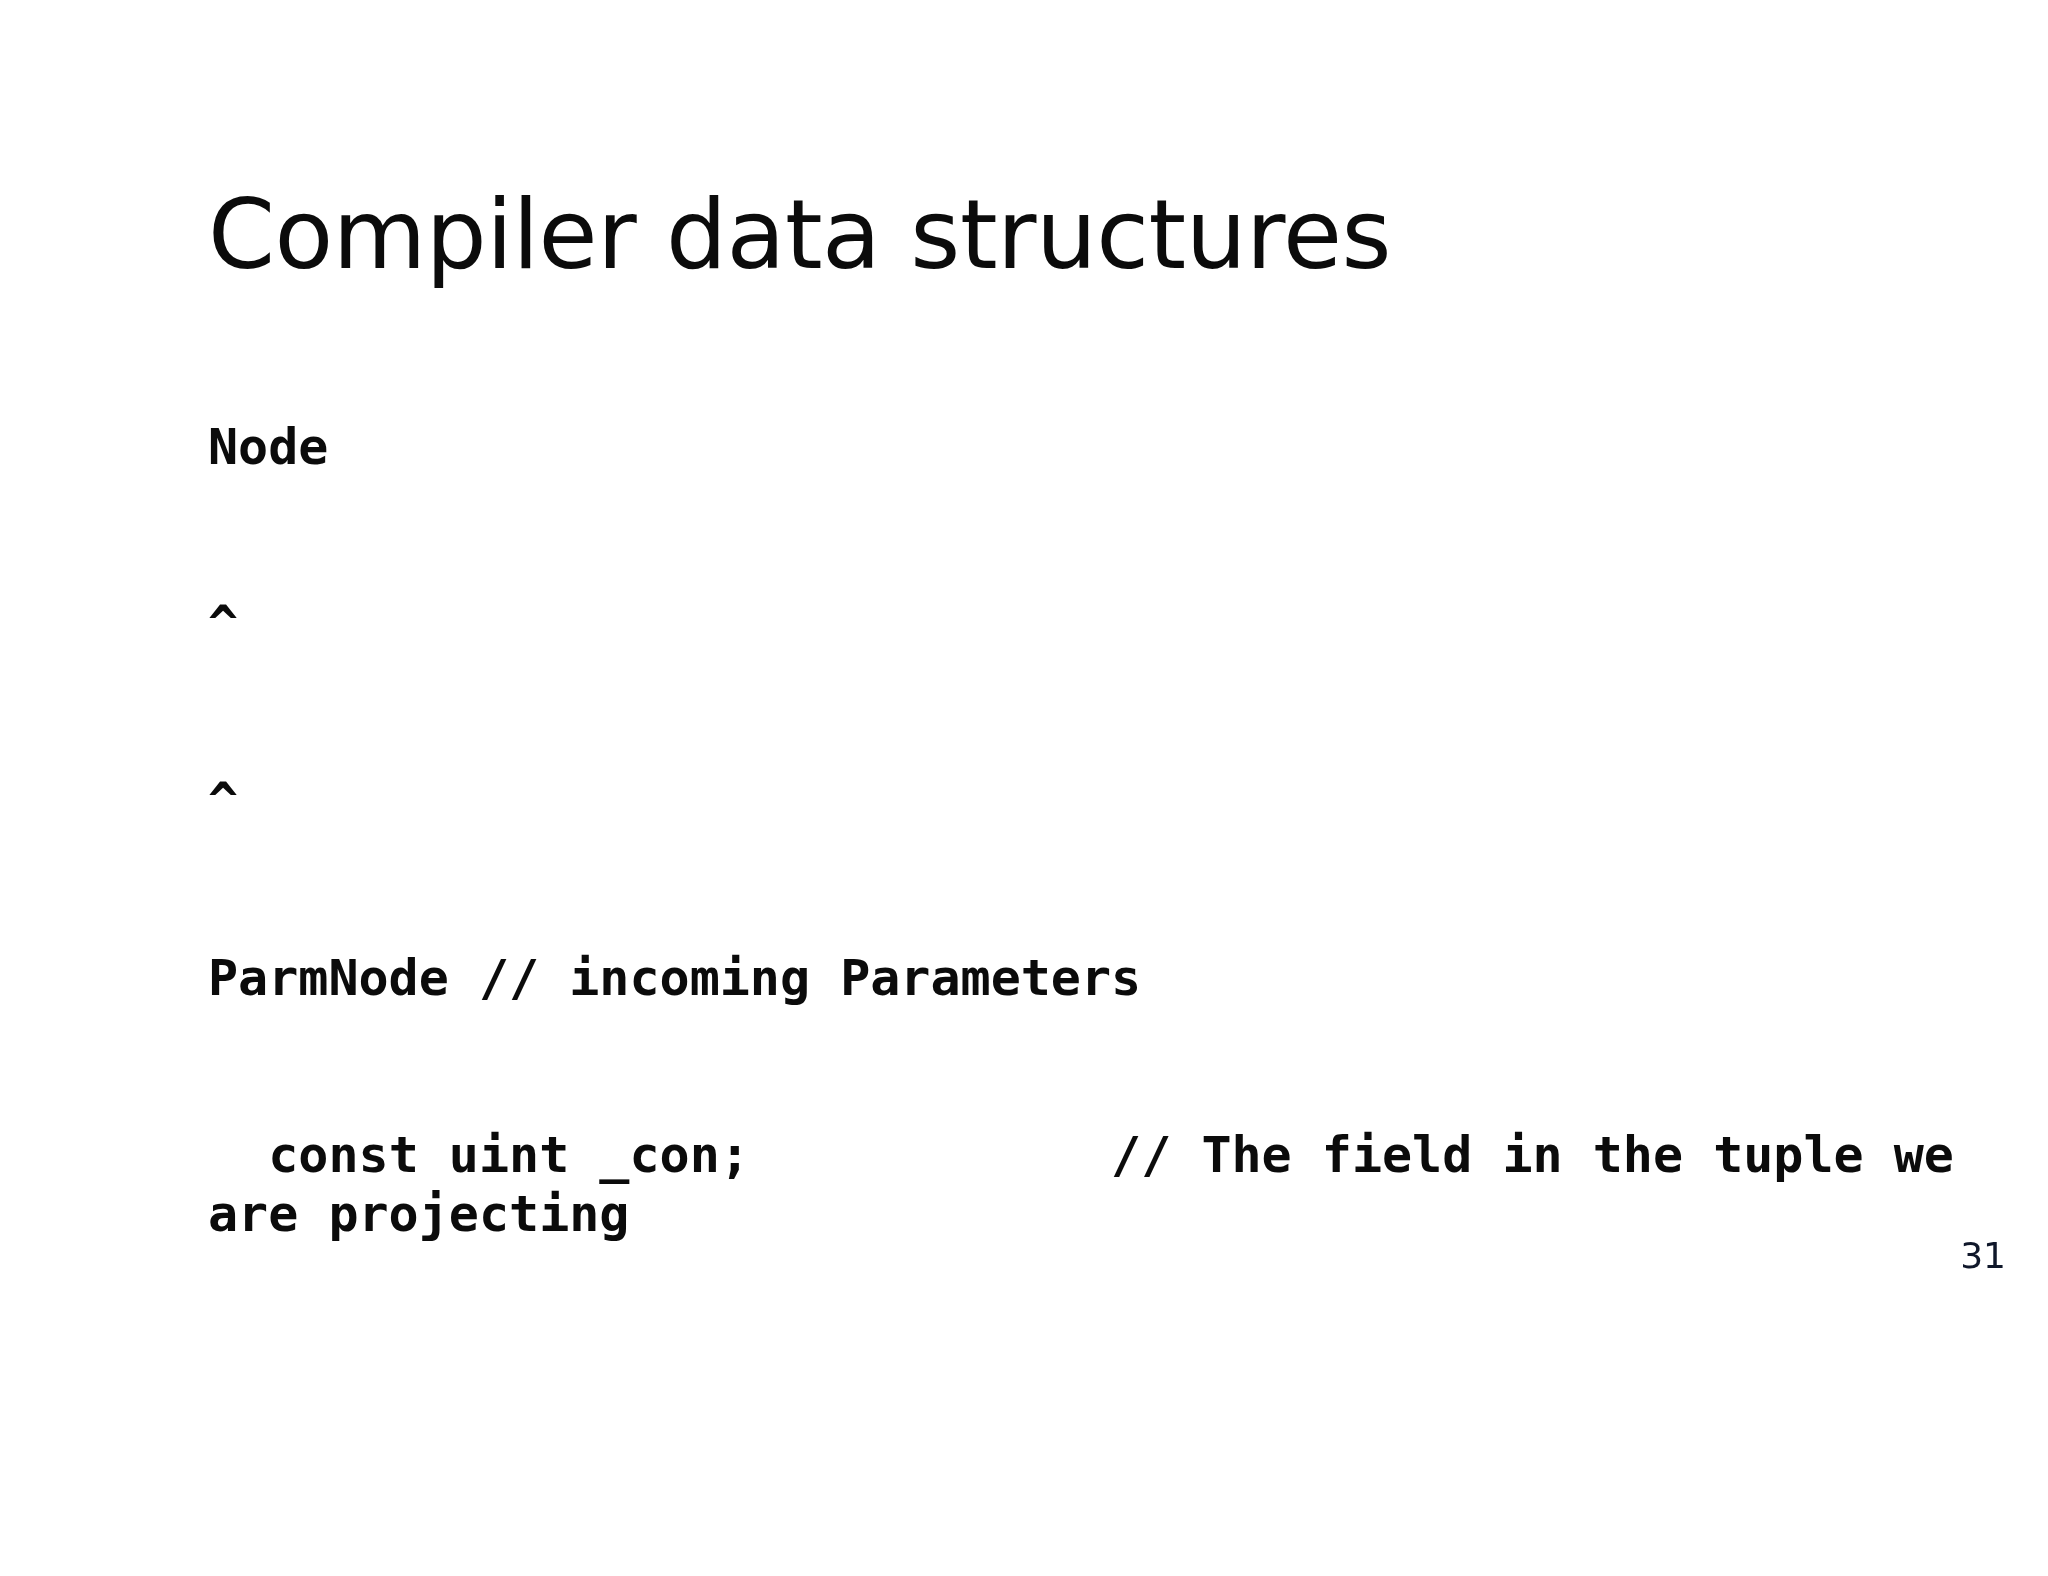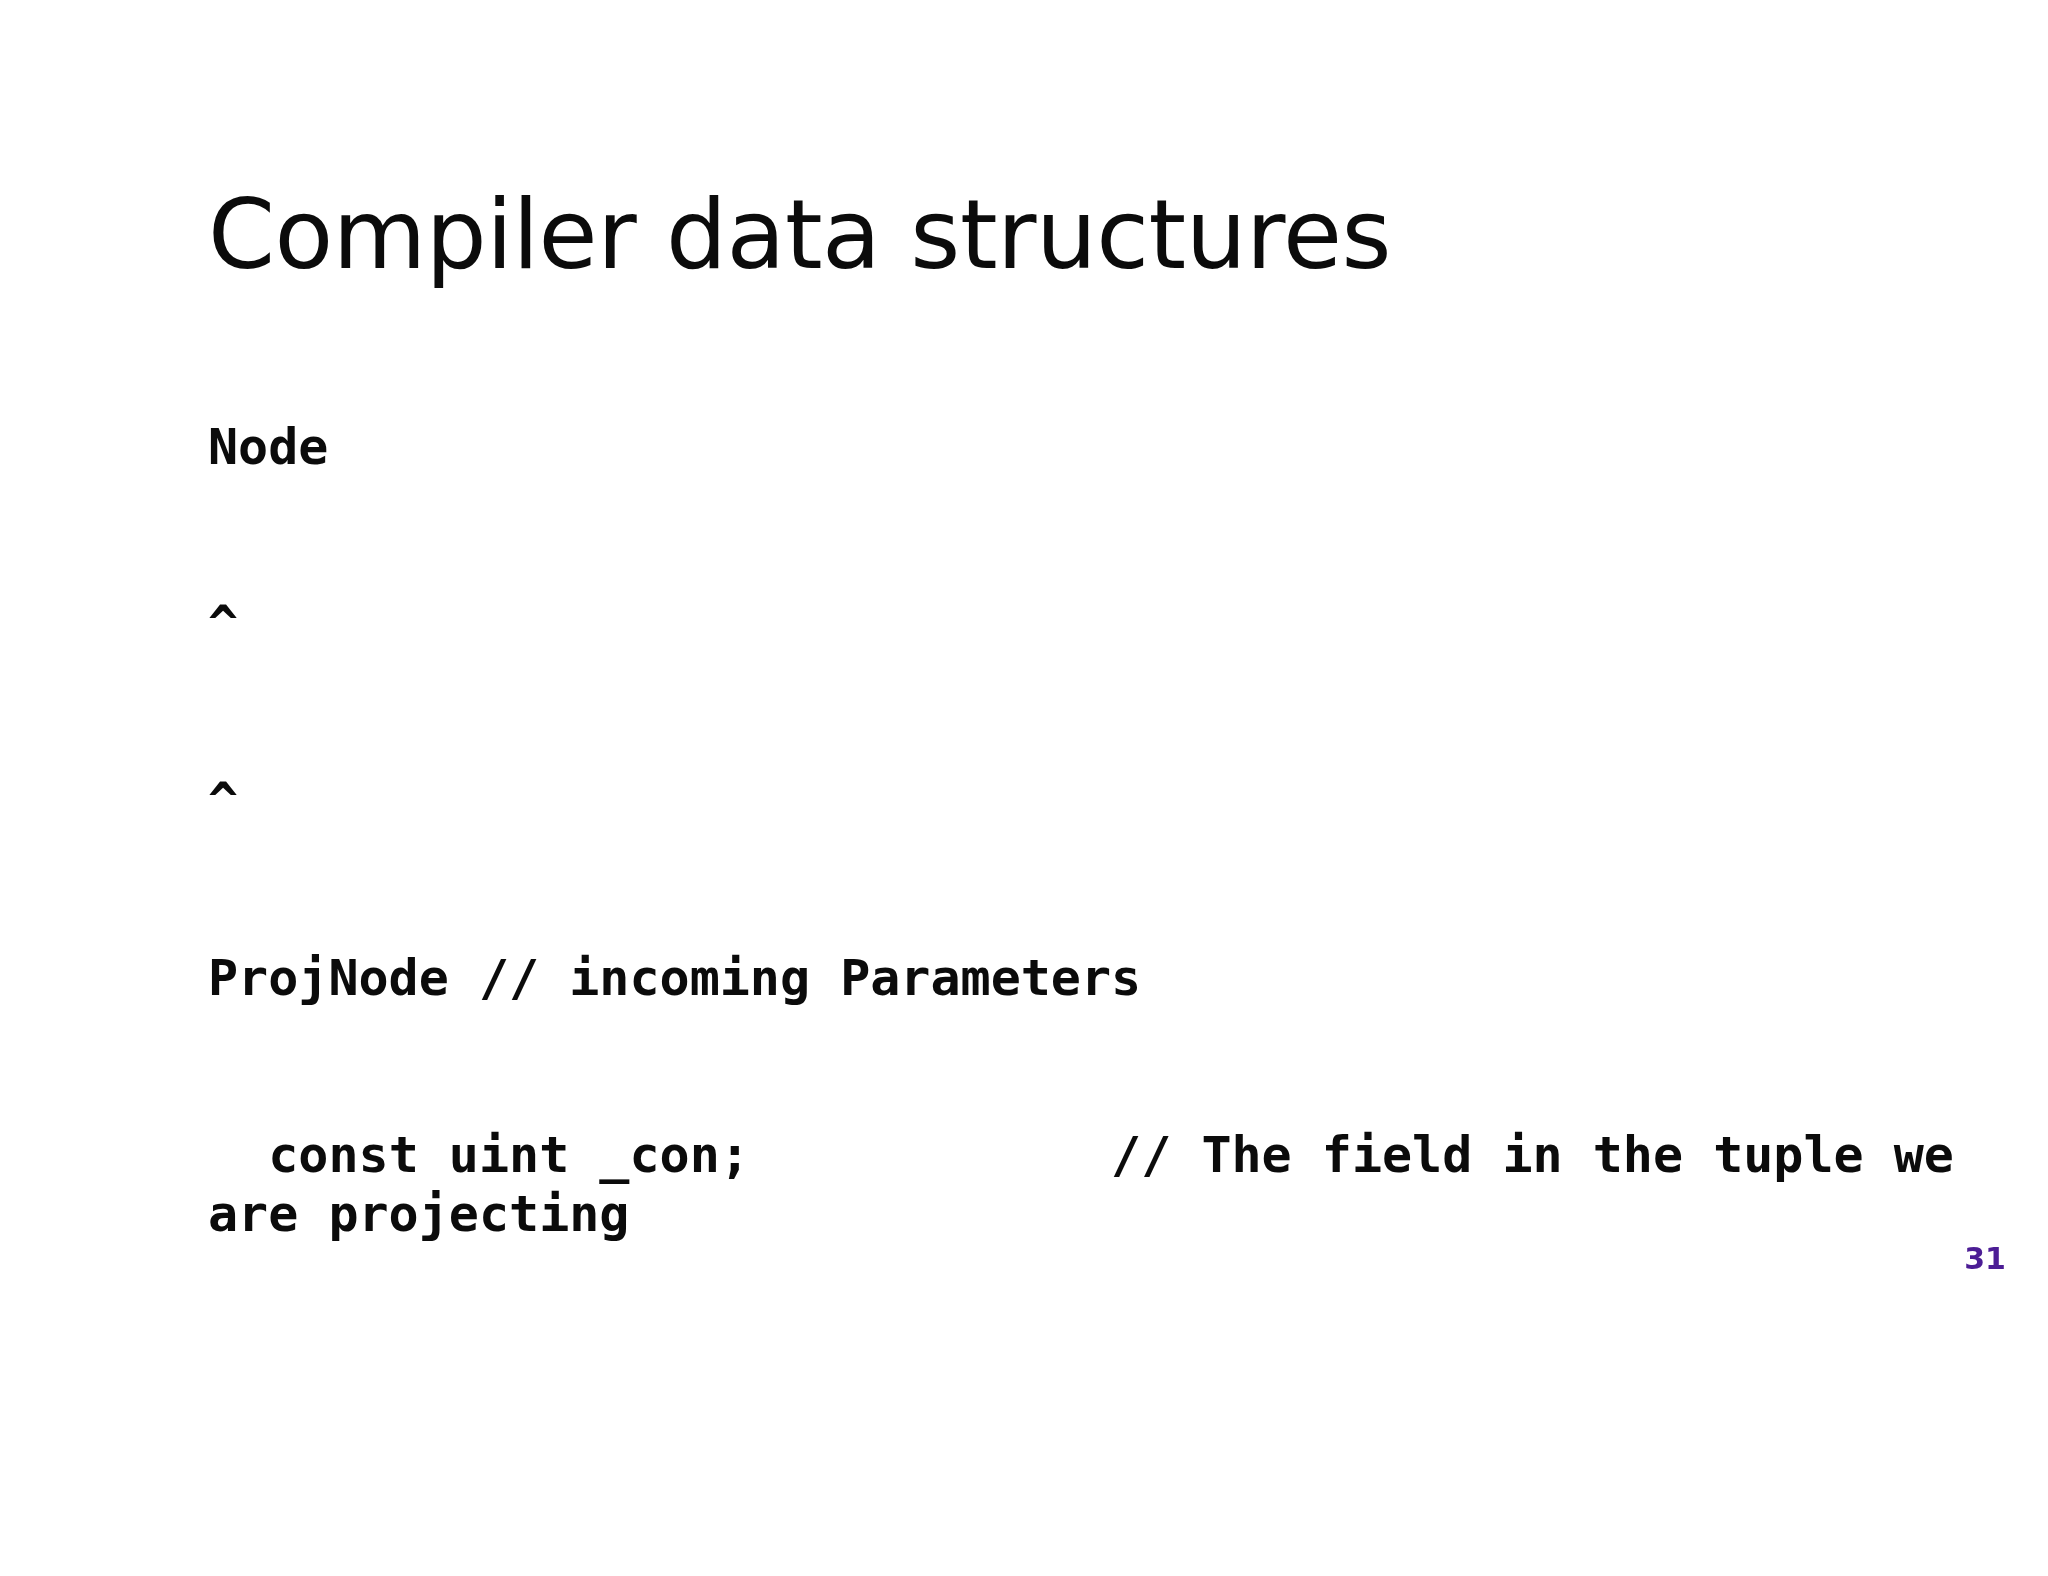--- a/index.html
+++ b/index.html
@@ -52,38 +52,37 @@
     white-space: pre-wrap;
     min-height: 59px;
     font-weight: bold;
   }
 
   .page-number {
     position: absolute;
     right: 42px;
     bottom: 26px;
     font-family: "DejaVu Sans", "Liberation Sans", sans-serif;
-    font-size: 30px;
-    color: #4c1d95;
+    font-size: 36px;
+    color: #0f172a;
     line-height: 1;
-    font-weight: bold;
   }
 </style>
 </head>
 <body>
 
 <div class="slide">
 
   <h1 class="slide-title">Compiler data structures</h1>
 
   <div class="body-block">
     <span class="code-line">Node</span>
     <span class="code-line">^</span>
     <span class="code-line">^</span>
-    <span class="code-line">ProjNode // incoming Parameters</span>
+    <span class="code-line">ParmNode // incoming Parameters</span>
     <span class="code-line">  const uint _con;            // The field in the tuple we are projecting</span>
     
     
   </div>
 
   <div class="page-number">31</div>
 
 </div>
 
 </body></html>

